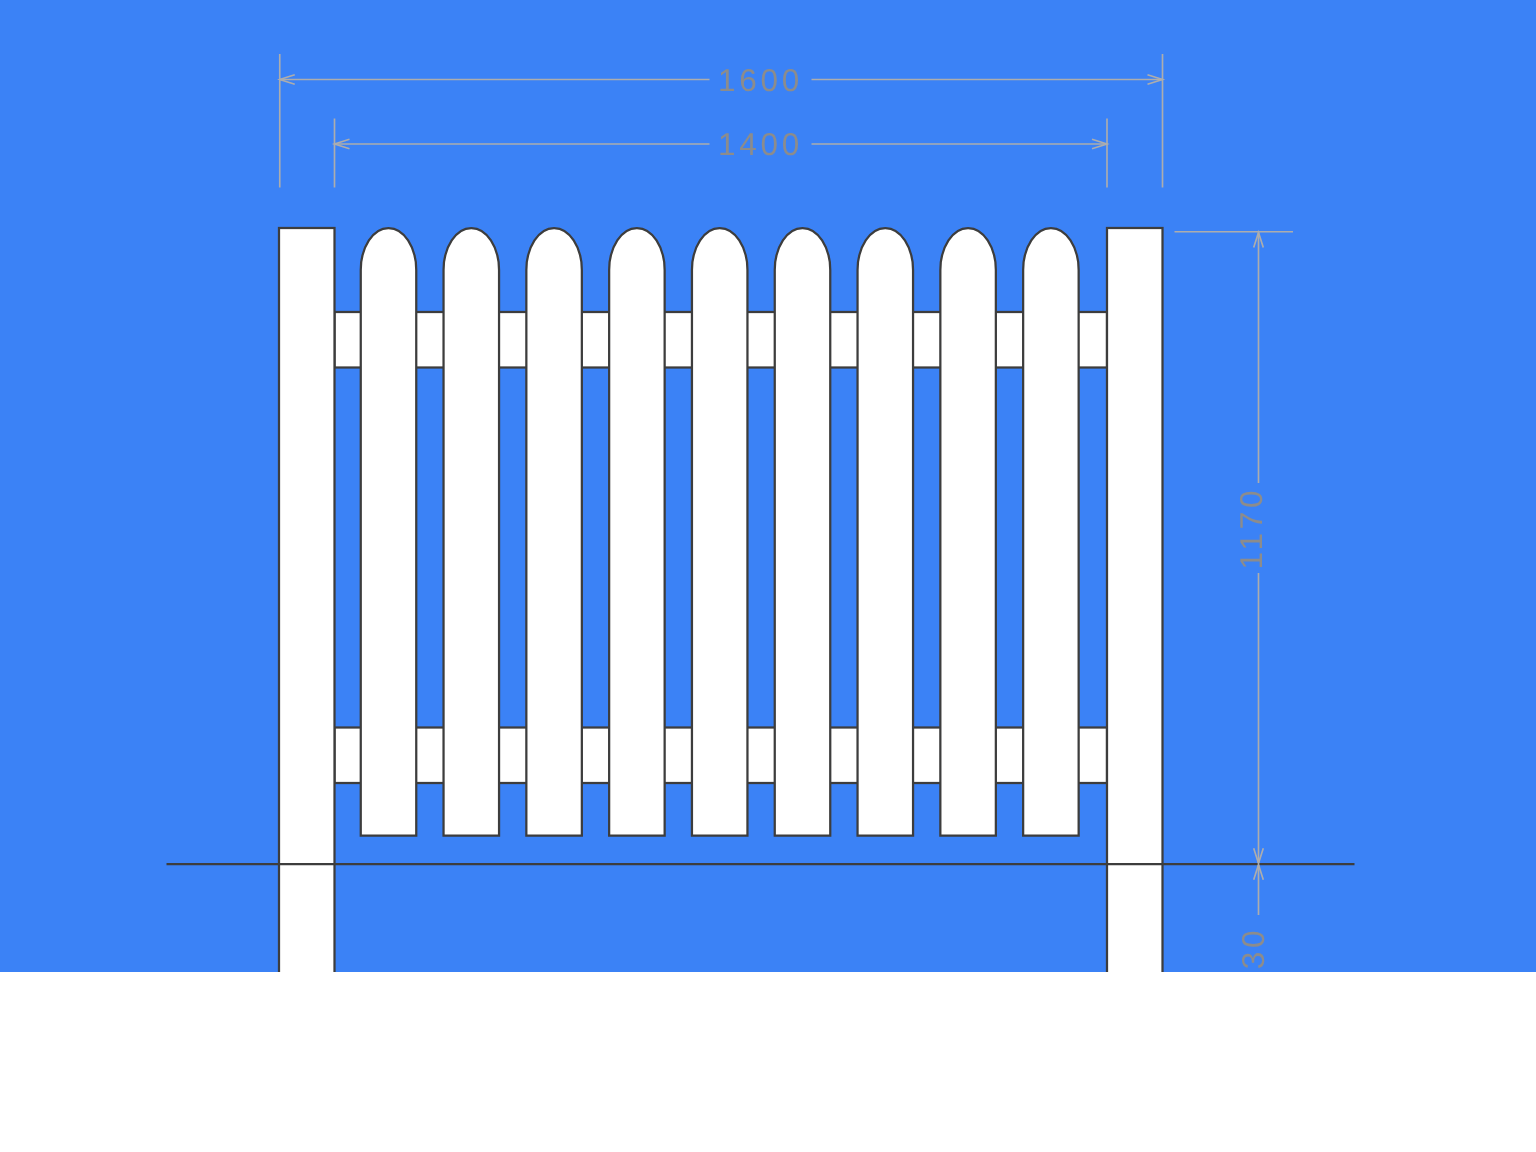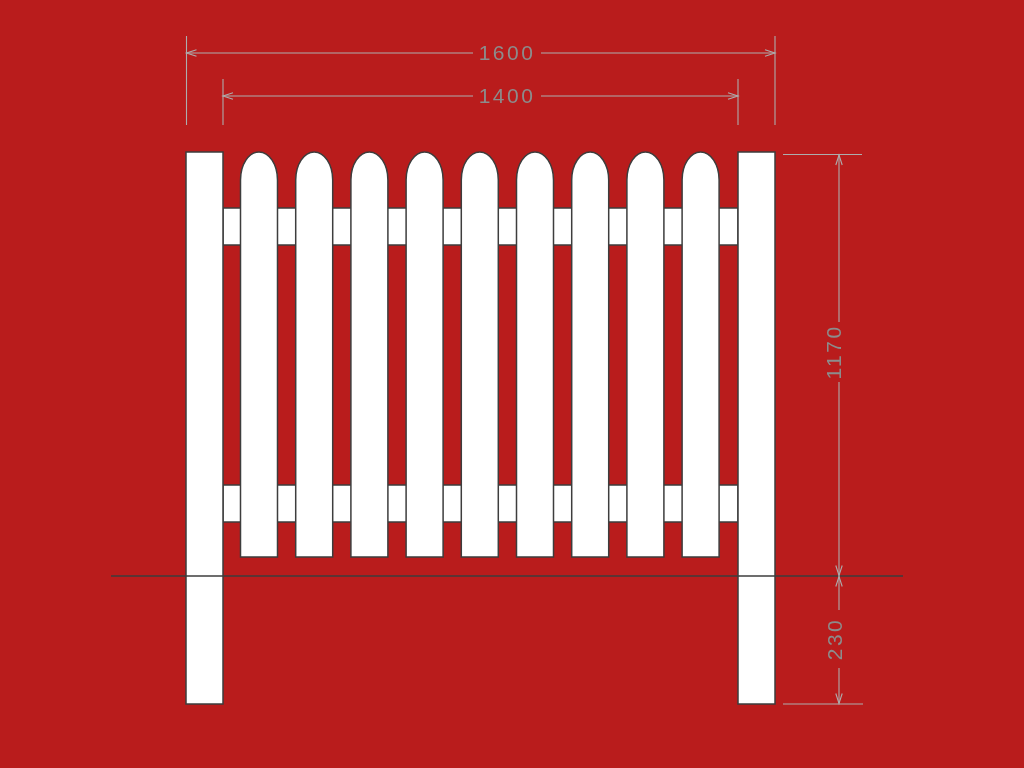--- a/index.html
+++ b/index.html
@@ -3,22 +3,22 @@
 <meta charset="utf-8">
 <style>
   html, body {
     margin: 0;
     padding: 0;
     background: #ffffff;
   }
   .page {
     position: relative;
     width: 1024px;
-    height: 768px;
-    background: #b91c1c;
+    height: 648px;
+    background: #3b82f6;
     overflow: hidden;
   }
   svg { display: block; }
 
   
   .fence-shape {
     fill: var(--fill, #ffffff);
     stroke: var(--outline, #3d3d3d);
     stroke-width: 1.5;
   }

